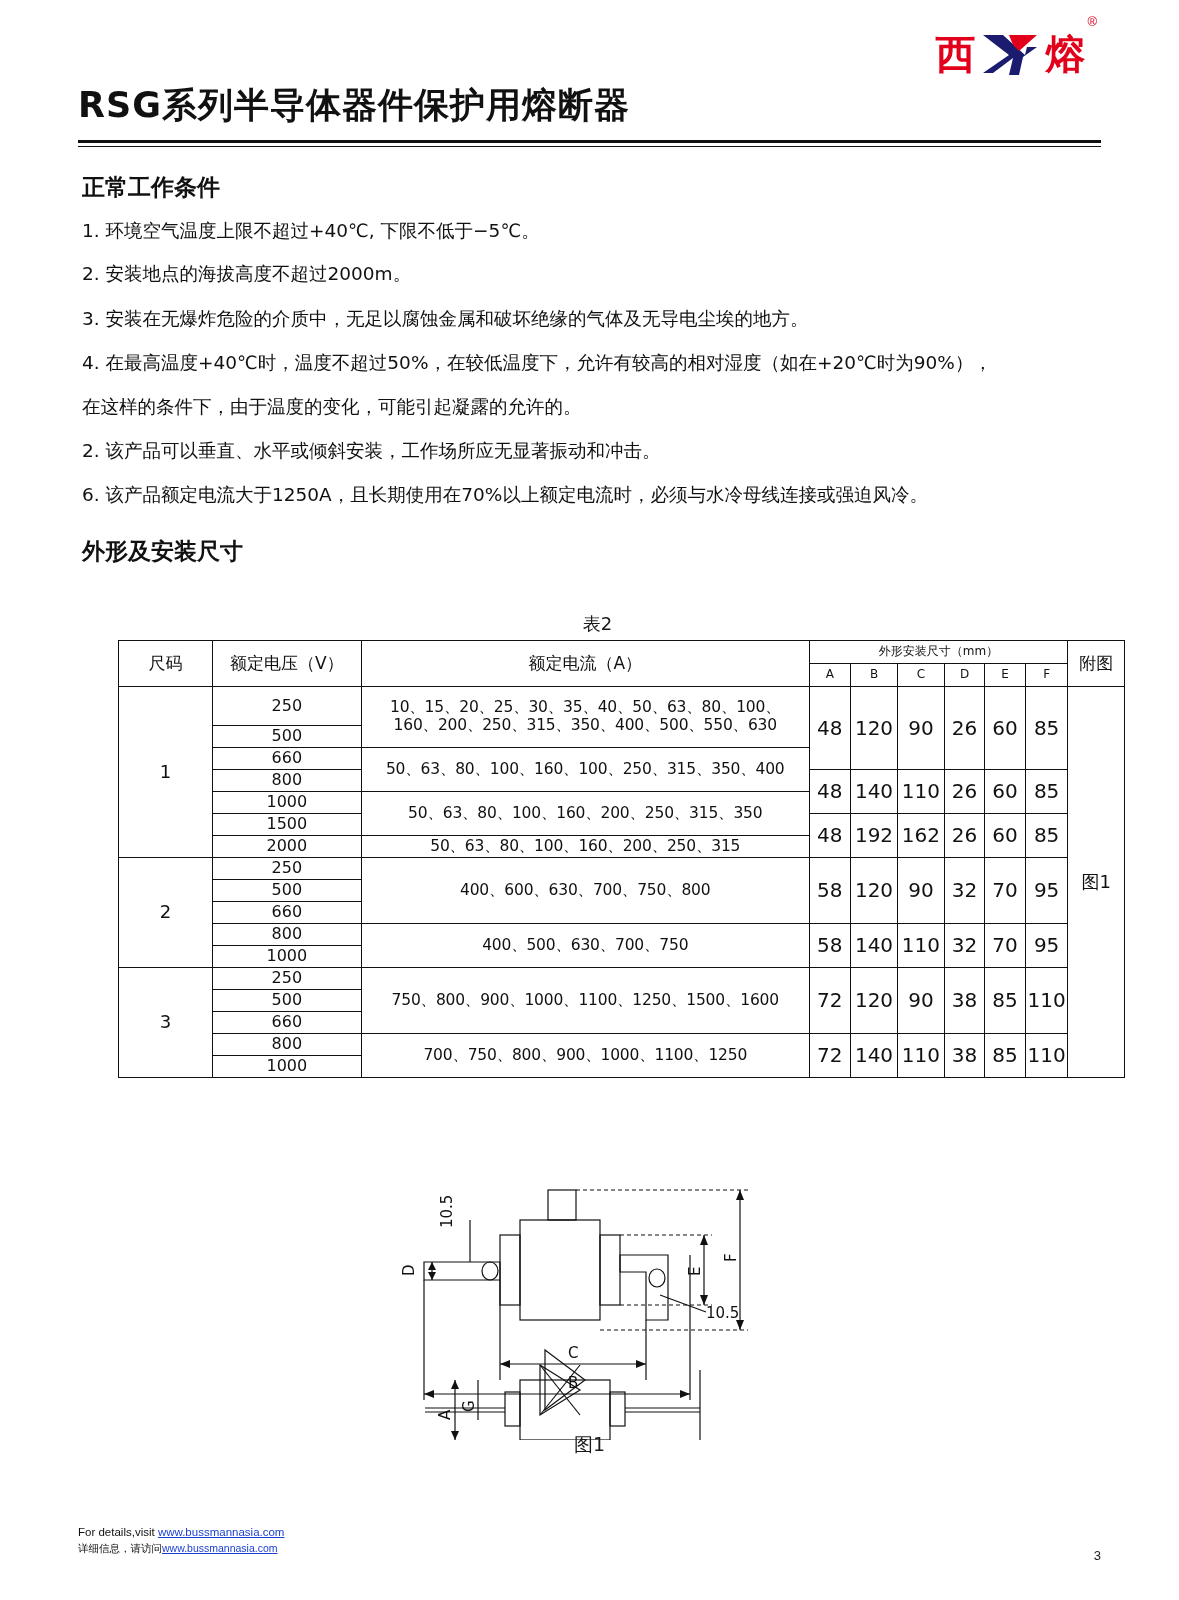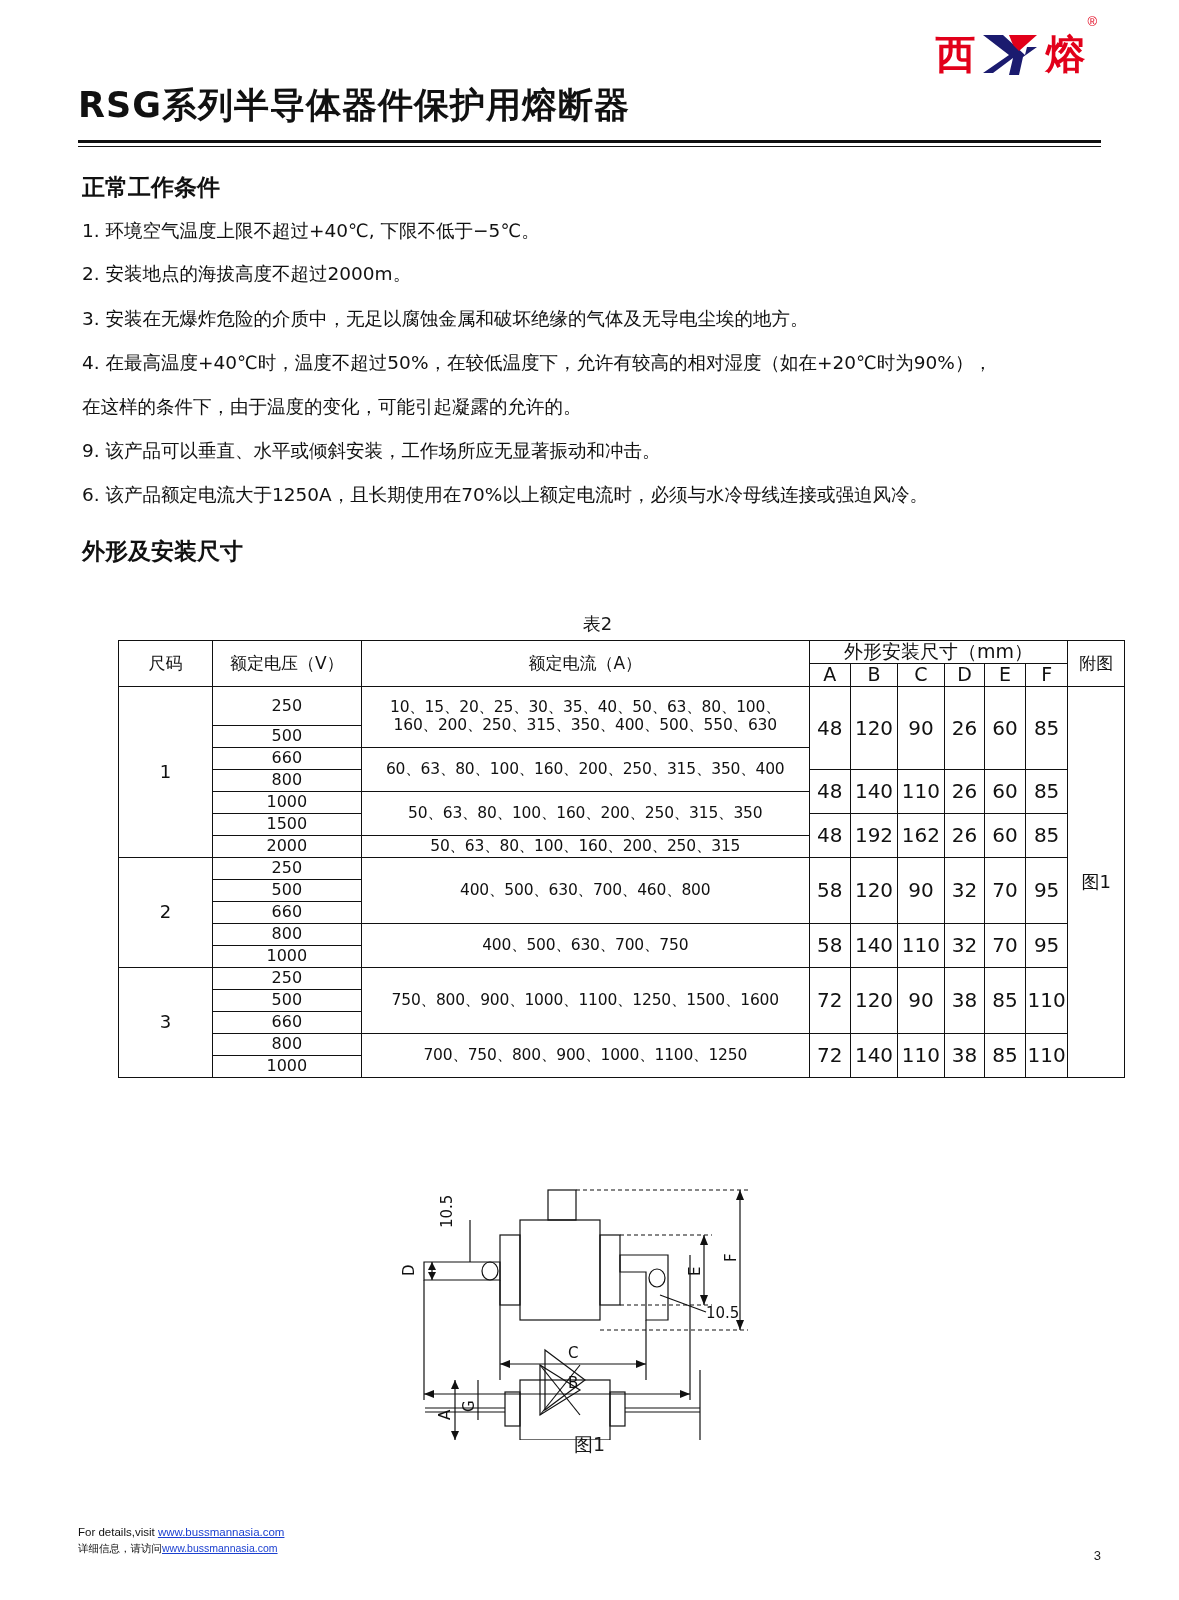--- a/index.html
+++ b/index.html
@@ -128,21 +128,21 @@
     color: #111;
   }
   table.spec td, table.spec th {
     border: 1px solid #111;
     text-align: center;
     padding: 0;
     font-weight: normal;
     line-height: 1.15;
   }
   .hdr-tall { height: 44px; font-size: 17px; }
-  .hdr-small { height: 22px; font-size: 19px; }
+  .hdr-small { height: 22px; font-size: 12px; }
   .cur-cell {
     text-align: left;
     padding-left: 6px;
     font-size: 15.5px;
     letter-spacing: -0.2px;
   }
   .v-cell { height: 21px; }
   .dim { font-size: 20px; }
   .size-col { font-size: 18px; }
   .fig-col { font-size: 18px; }
@@ -203,21 +203,21 @@
 
   <div class="doc-title">RSG系列半导体器件保护用熔断器</div>
   <div class="title-rule"></div>
 
   <div class="section-h" id="sec1">正常工作条件</div>
   <div class="para" style="top:218px;">1. 环境空气温度上限不超过+40℃, 下限不低于−5℃。</div>
   <div class="para" style="top:261px;">2. 安装地点的海拔高度不超过2000m。</div>
   <div class="para" style="top:306px;">3. 安装在无爆炸危险的介质中，无足以腐蚀金属和破坏绝缘的气体及无导电尘埃的地方。</div>
   <div class="para" style="top:350px;">4. 在最高温度+40℃时，温度不超过50%，在较低温度下，允许有较高的相对湿度（如在+20℃时为90%），</div>
   <div class="para" style="top:394px;">在这样的条件下，由于温度的变化，可能引起凝露的允许的。</div>
-  <div class="para" style="top:438px;">9. 该产品可以垂直、水平或倾斜安装，工作场所应无显著振动和冲击。</div>
+  <div class="para" style="top:438px;">2. 该产品可以垂直、水平或倾斜安装，工作场所应无显著振动和冲击。</div>
   <div class="para" style="top:482px;">6. 该产品额定电流大于1250A，且长期使用在70%以上额定电流时，必须与水冷母线连接或强迫风冷。</div>
 
   <div class="section-h" id="sec2">外形及安装尺寸</div>
   <div class="table-caption">表2</div>
 
   <div class="tbl-wrap">
     <table class="spec">
       <colgroup>
         <col style="width:88px">
         <col style="width:140px">
@@ -260,21 +260,21 @@
         <td class="dim" rowspan="3">26</td>
         <td class="dim" rowspan="3">60</td>
         <td class="dim" rowspan="3">85</td>
         <td class="fig-col" rowspan="17">图1</td>
       </tr>
       <tr>
         <td class="v-cell">500</td>
       </tr>
       <tr>
         <td class="v-cell">660</td>
-        <td class="cur-cell" rowspan="2">60、63、80、100、160、200、250、315、350、400</td>
+        <td class="cur-cell" rowspan="2">50、63、80、100、160、100、250、315、350、400</td>
       </tr>
       <tr>
         <td class="v-cell">800</td>
         <td class="dim" rowspan="2">48</td>
         <td class="dim" rowspan="2">140</td>
         <td class="dim" rowspan="2">110</td>
         <td class="dim" rowspan="2">26</td>
         <td class="dim" rowspan="2">60</td>
         <td class="dim" rowspan="2">85</td>
       </tr>
@@ -292,21 +292,21 @@
         <td class="dim" rowspan="2">85</td>
       </tr>
       <tr>
         <td class="v-cell">2000</td>
         <td class="cur-cell">50、63、80、100、160、200、250、315</td>
       </tr>
 
       <tr>
         <td class="size-col" rowspan="5">2</td>
         <td class="v-cell">250</td>
-        <td class="cur-cell" rowspan="3">400、500、630、700、460、800</td>
+        <td class="cur-cell" rowspan="3">400、600、630、700、750、800</td>
         <td class="dim" rowspan="3">58</td>
         <td class="dim" rowspan="3">120</td>
         <td class="dim" rowspan="3">90</td>
         <td class="dim" rowspan="3">32</td>
         <td class="dim" rowspan="3">70</td>
         <td class="dim" rowspan="3">95</td>
       </tr>
       <tr>
         <td class="v-cell">500</td>
       </tr>

